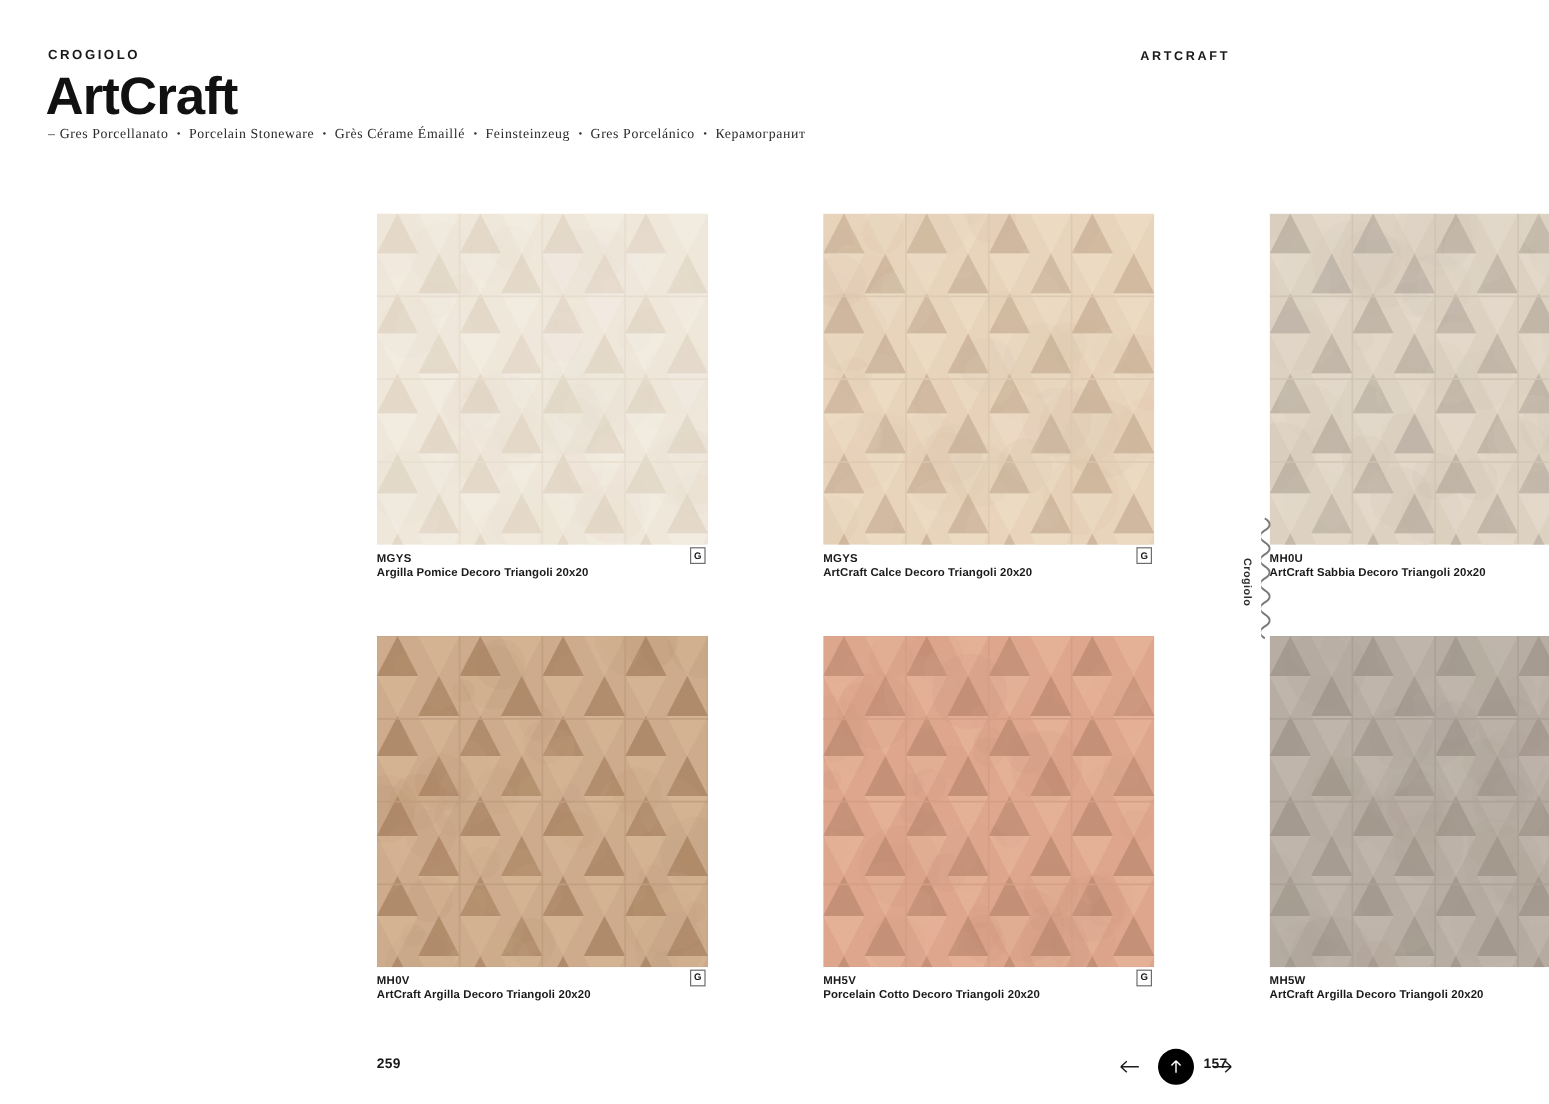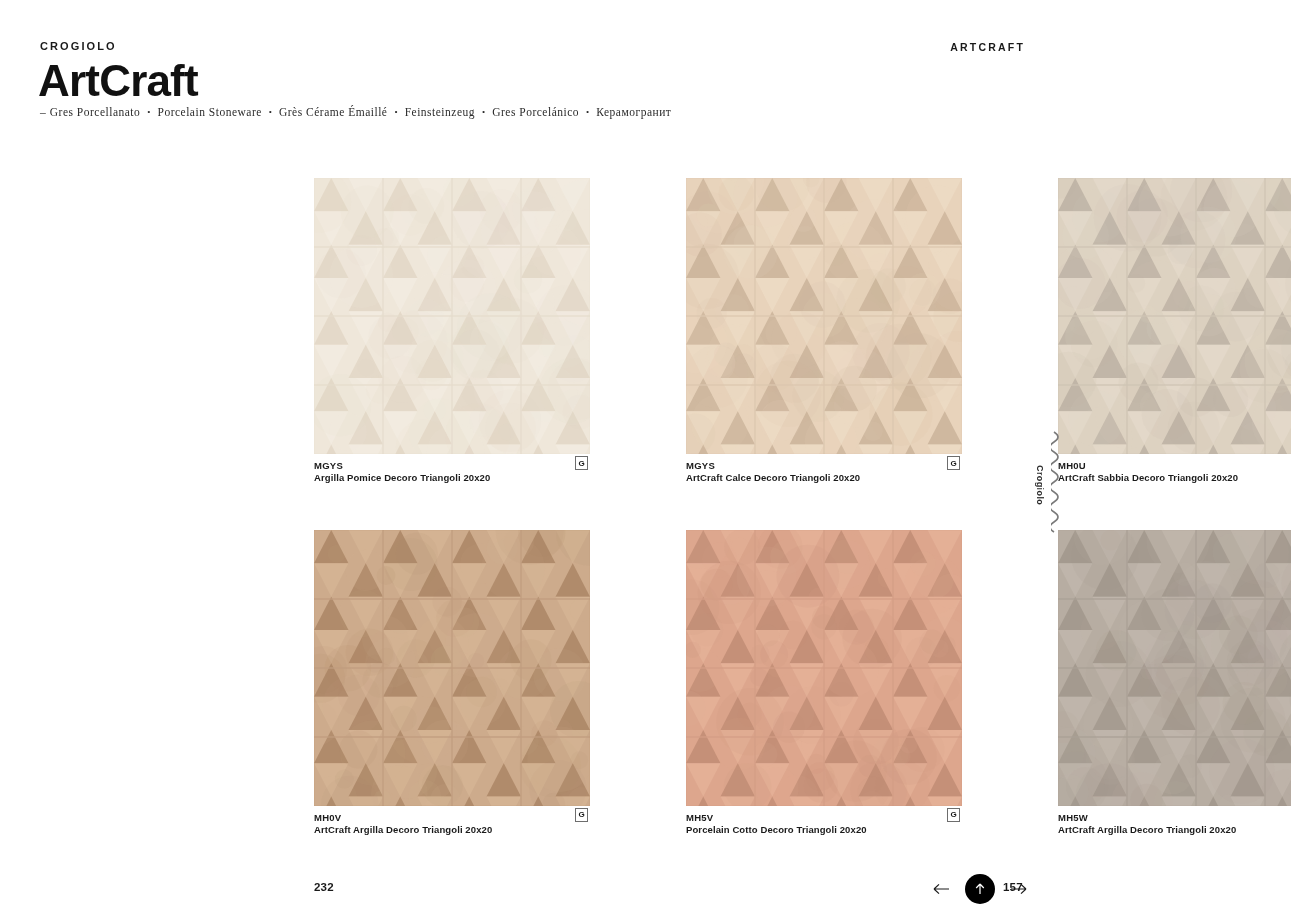--- a/index.html
+++ b/index.html
@@ -1262,21 +1262,21 @@
       </div>
     </div>
 
   <div class="side-tab">
     <span class="side-tab-label">Crogiolo</span>
     <svg class="side-squiggle" width="14" height="110" viewBox="0 0 14 110">
       <path d="M3 2 q8 5 0 10 q-8 5 0 10 q8 5 0 10 q-8 5 0 10 q8 5 0 10 q-8 5 0 10 q8 5 0 10 q-8 5 0 10 q8 5 0 10 q-8 5 0 10" fill="none" stroke="#7a7a7a" stroke-width="1.6"></path>
     </svg>
   </div>
 
-  <div class="folio-left">232</div>
+  <div class="folio-left">259</div>
   <div class="folio-right">157</div>
 
   <div class="nav">
     <div class="nav-arrow">
       <svg width="18" height="14" viewBox="0 0 18 14">
         <path d="M1 7 H16 M1 7 L6 2.4 M1 7 L6 11.6" fill="none" stroke="#1a1a1a" stroke-width="1.2"></path>
       </svg>
     </div>
     <div class="nav-top">
       <svg width="16" height="16" viewBox="0 0 16 16">

